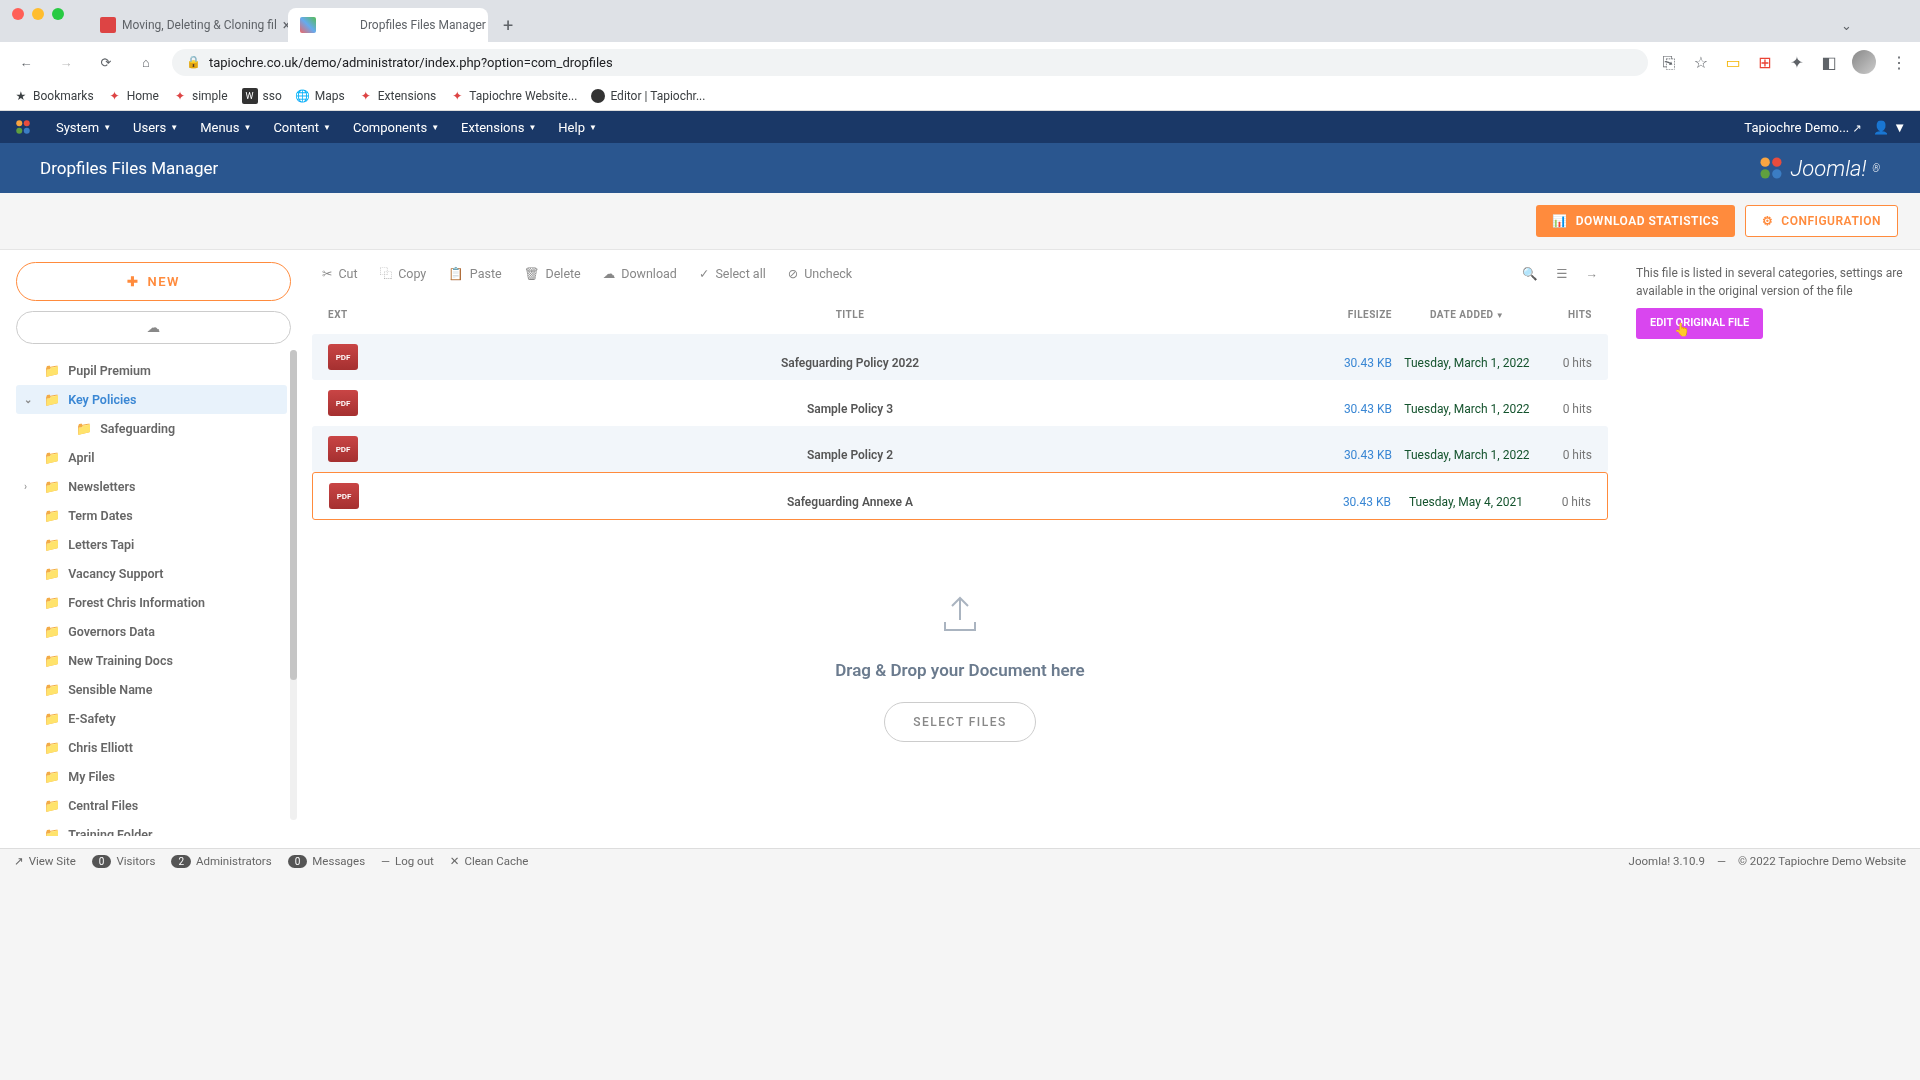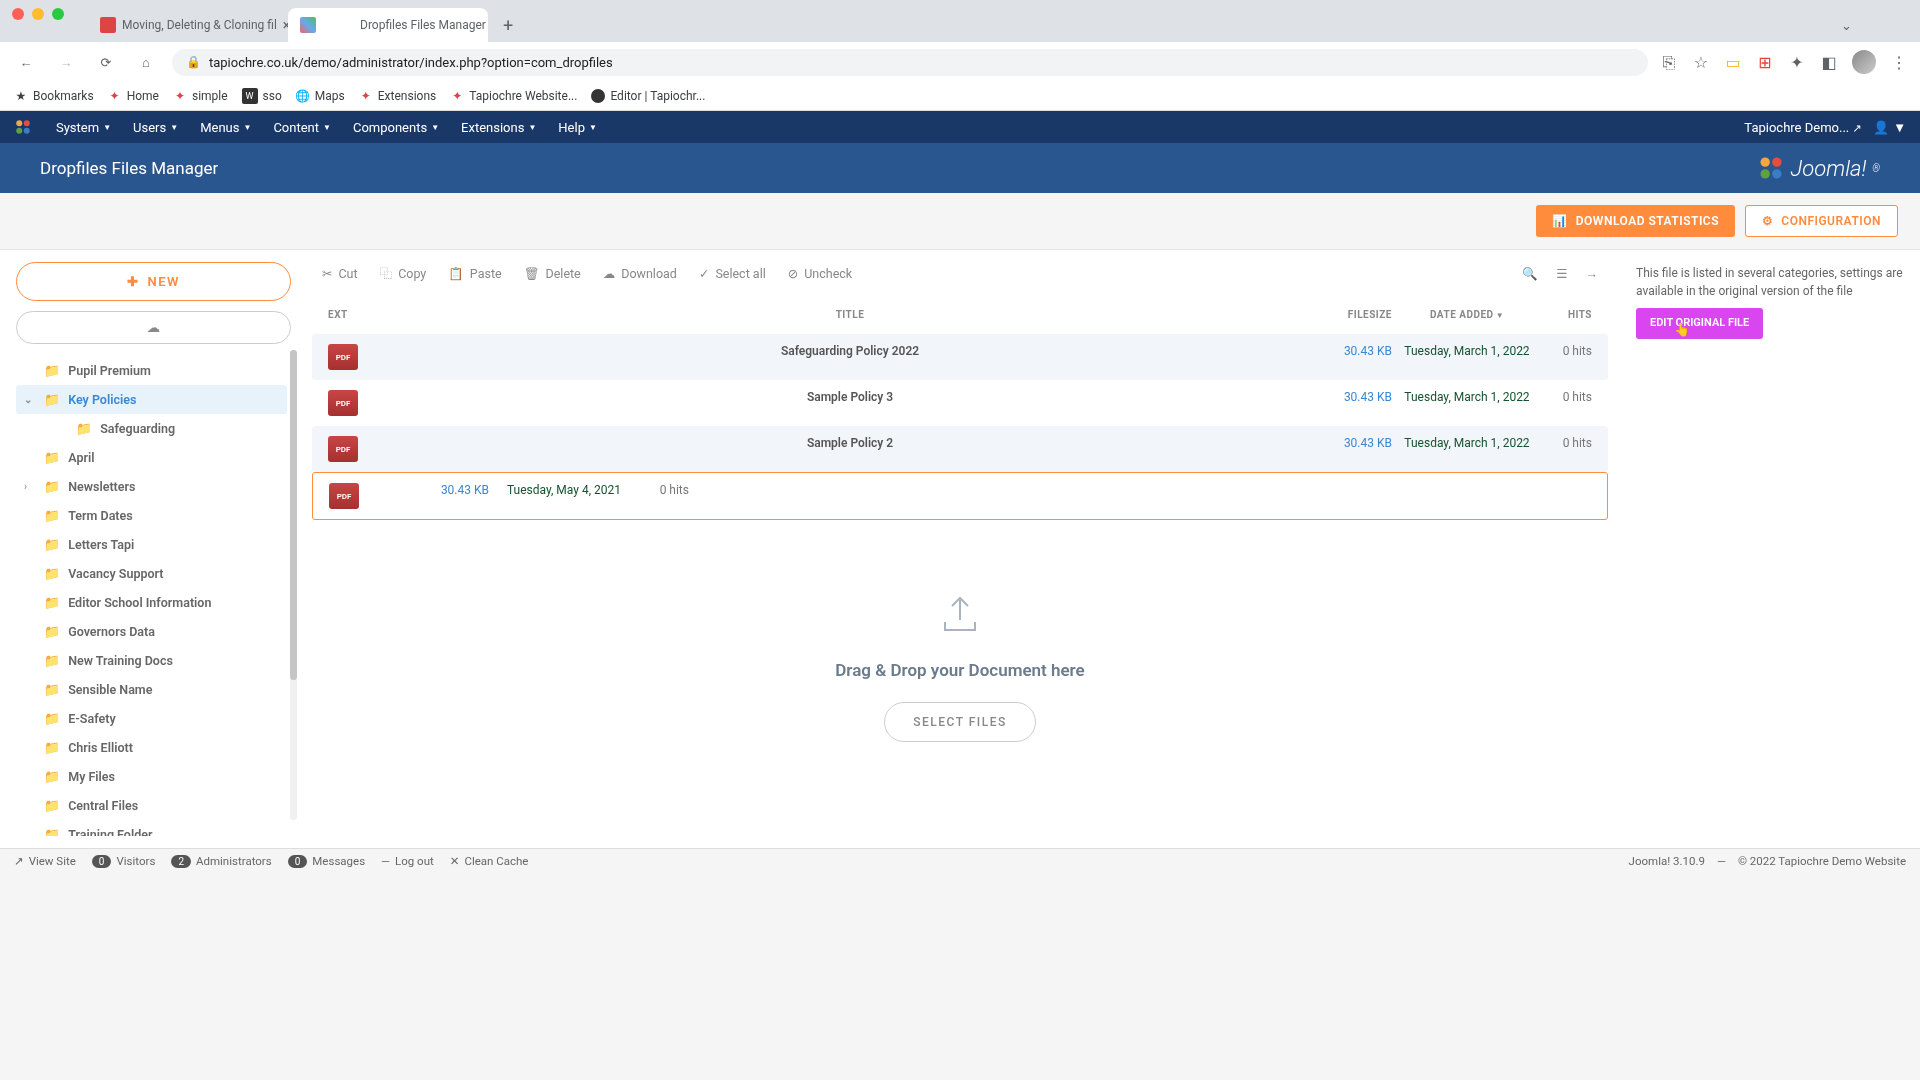--- a/index.html
+++ b/index.html
@@ -77,21 +77,21 @@
     
     .file-table { width: 100%; }
     .table-head { display: flex; padding: 14px 16px; font-size: 10px; font-weight: 700; letter-spacing: 0.5px; color: #888; }
     .col-ext { width: 70px; }
     .col-title { flex: 1; text-align: center; }
     .col-size { width: 90px; text-align: right; }
     .col-date { width: 150px; text-align: center; }
     .col-hits { width: 50px; text-align: right; }
     .sort-ind { font-size: 8px; margin-left: 2px; }
     
-    .table-row { display: flex; align-items: flex-start; padding: 10px 16px; font-size: 12px; border-radius: 3px; }
+    .table-row { display: flex; align-items: flex-end; padding: 10px 16px; font-size: 12px; border-radius: 3px; }
     .table-row:nth-child(odd) { background: #f2f6fa; }
     .table-row.selected { border: 1.5px solid #ff8b3d; border-radius: 3px; }
     .ext-badge { width: 30px; height: 26px; background: linear-gradient(180deg,#c94545,#a53030); color: #fff; font-size: 8px; font-weight: 600; display: flex; align-items: center; justify-content: center; border-radius: 3px; }
     .file-title { flex: 1; text-align: center; font-weight: 600; color: #555; }
     .file-size { width: 90px; text-align: right; color: #3a87d4; }
     .file-date { width: 150px; text-align: center; color: #14532d; }
     .file-hits { width: 50px; text-align: right; color: #777; }
     
     .dropzone { margin-top: 40px; text-align: center; padding: 30px; }
     .dz-icon { width: 60px; height: 50px; margin: 0 auto 20px; color: #aab4c0; position: relative; }
@@ -304,21 +304,21 @@
           <span class="label">Letters Tapi</span>
         </div>
         <div class="folder-item">
           <span class="chev"></span>
           <span class="fld-icon">📁</span>
           <span class="label">Vacancy Support</span>
         </div>
         <div class="folder-item">
           <span class="chev"></span>
           <span class="fld-icon">📁</span>
-          <span class="label">Editor School Information</span>
+          <span class="label">Forest Chris Information</span>
         </div>
         <div class="folder-item">
           <span class="chev"></span>
           <span class="fld-icon">📁</span>
           <span class="label">Governors Data</span>
         </div>
         <div class="folder-item">
           <span class="chev"></span>
           <span class="fld-icon">📁</span>
           <span class="label">New Training Docs</span>
@@ -429,20 +429,21 @@
             </div>
     <div class="file-title">Sample Policy 2</div>
     <div class="file-size">30.43 KB</div>
     <div class="file-date">Tuesday, March 1, 2022</div>
     <div class="file-hits">0 hits</div>
           </div>
           <div class="table-row selected">
     <div class="col-ext">
               <div class="ext-badge">PDF</div>
             </div>
+    <div class="file-title">Safeguarding Annexe A</div>
     <div class="file-size">30.43 KB</div>
     <div class="file-date">Tuesday, May 4, 2021</div>
     <div class="file-hits">0 hits</div>
           </div>
         </div>
     </div>
 
     <div class="dropzone">
       <div class="dz-icon">
         <svg viewBox="0 0 60 50" stroke="#aab4c0" stroke-width="2" fill="none">

